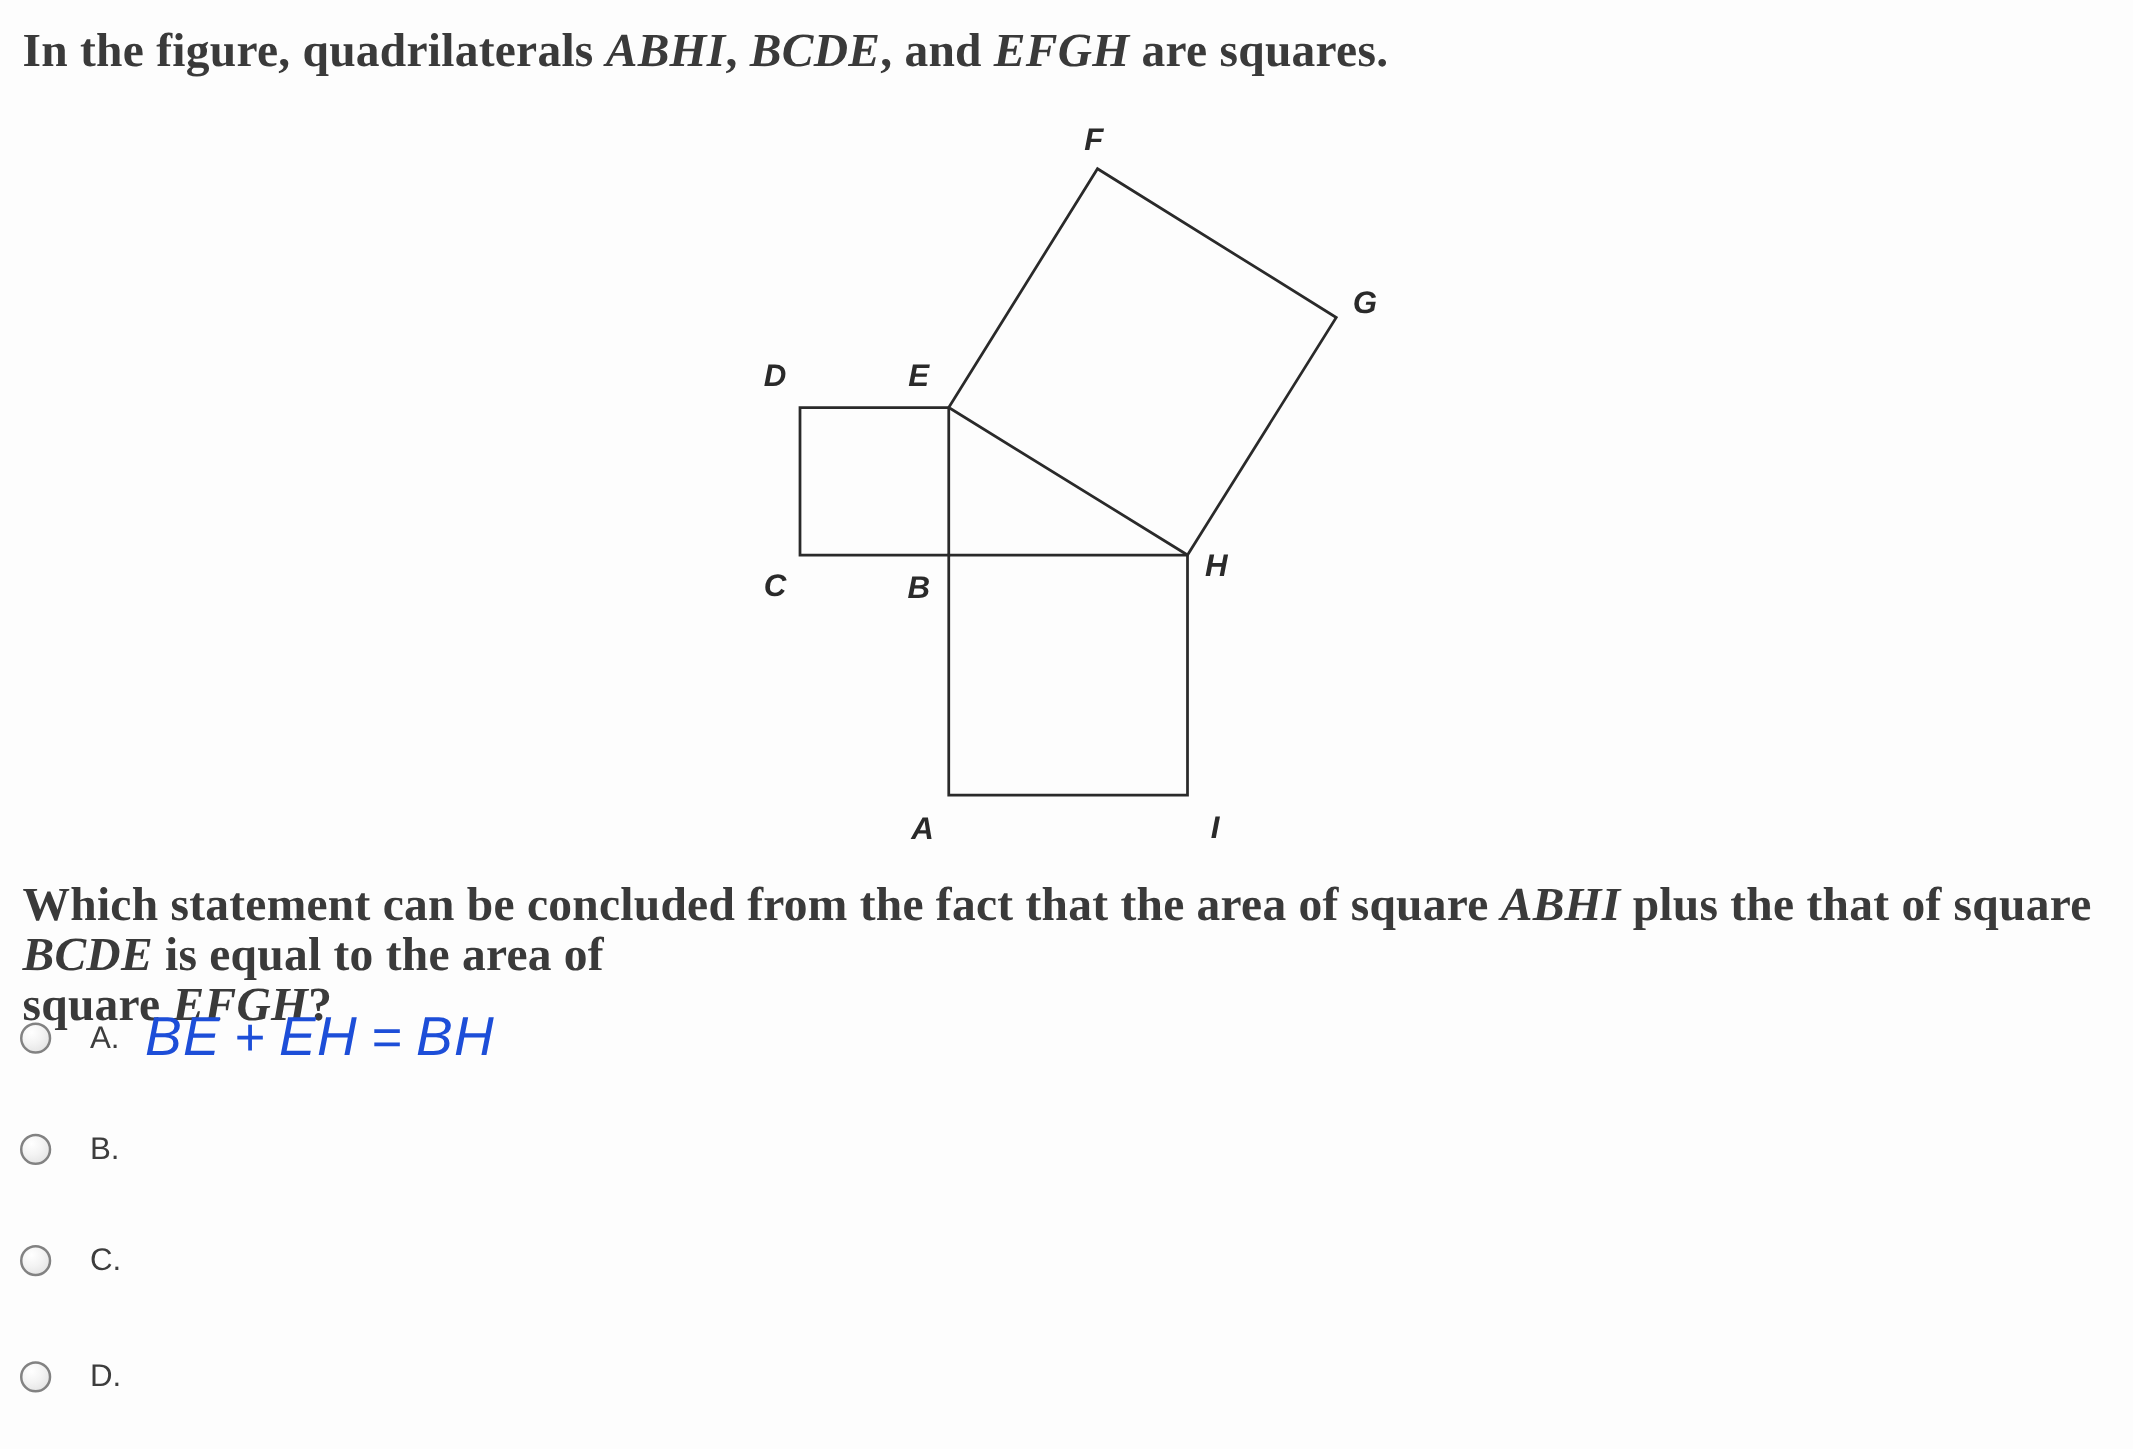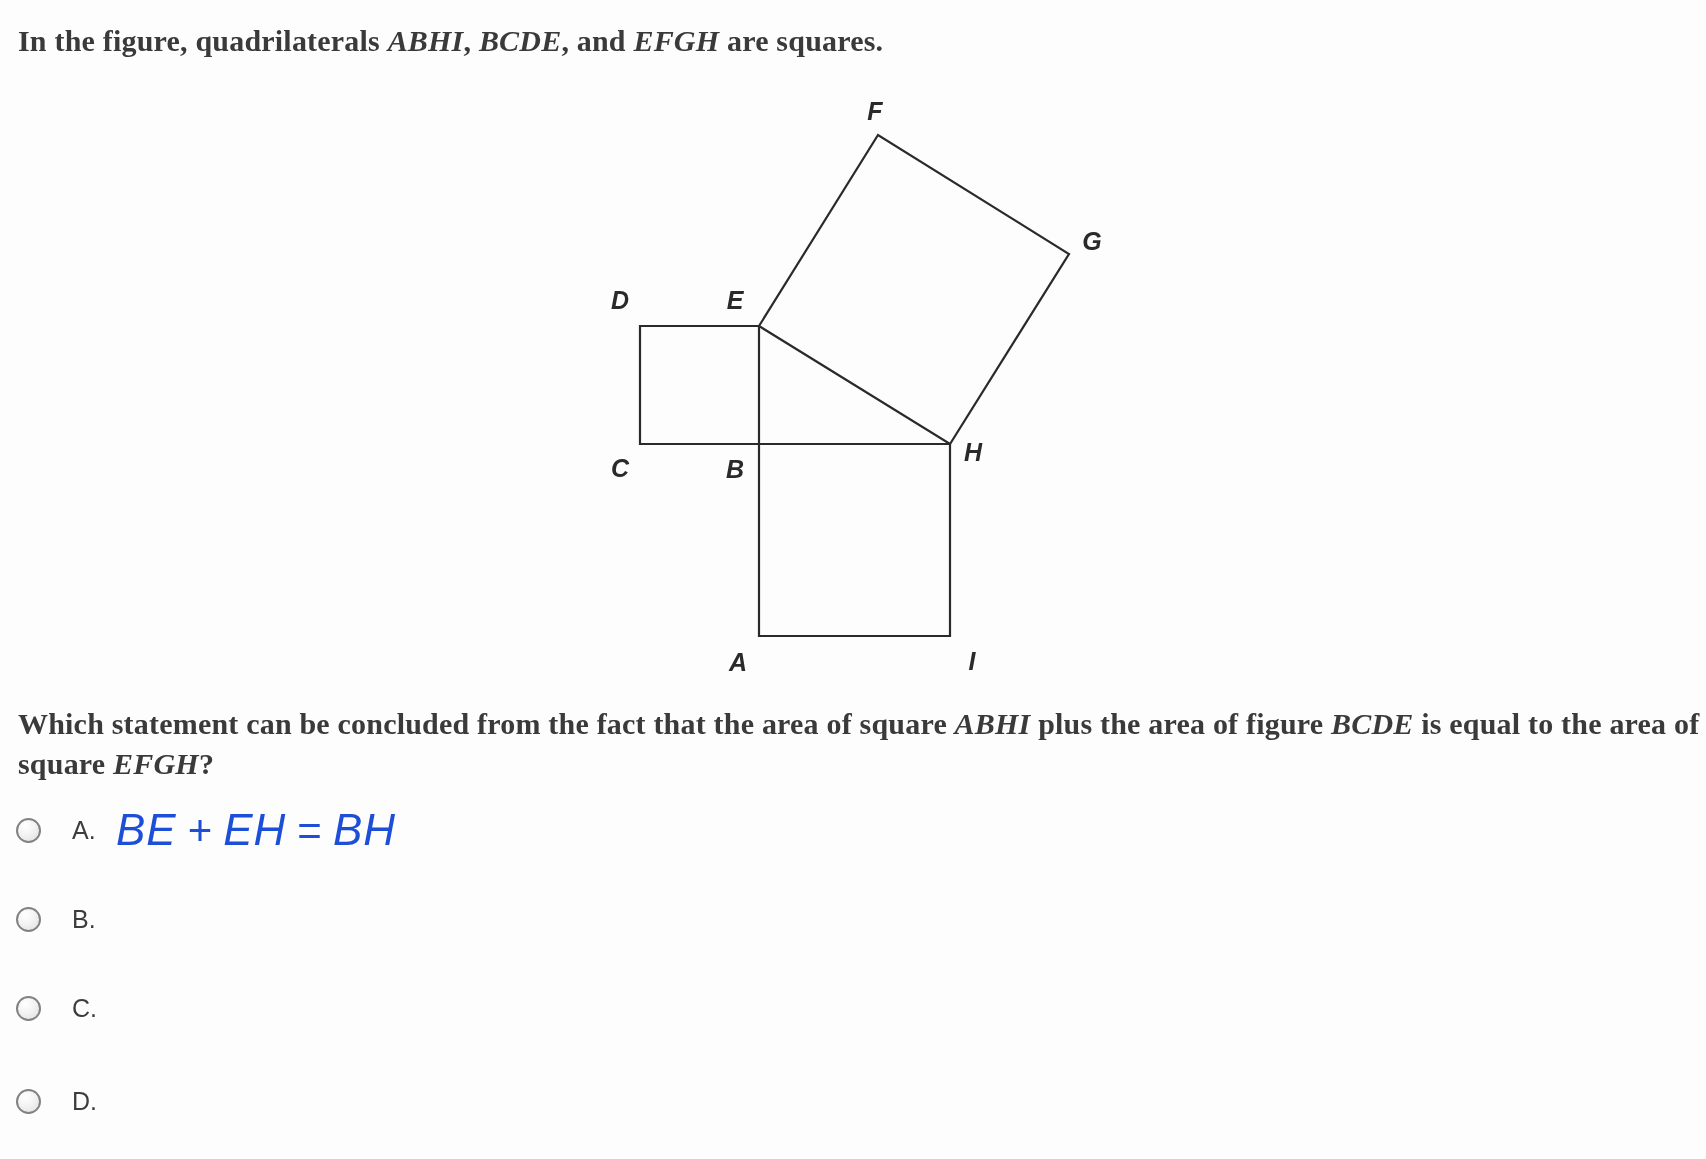--- a/index.html
+++ b/index.html
@@ -11,21 +11,21 @@
     position: relative;
     overflow: hidden;
   }
   .page { position: absolute; left: 0; top: 0; width: 1706px; height: 1159px; }
 
   
   .prose {
     position: absolute;
     font-family: "Liberation Serif", serif;
     font-weight: bold;
-    font-size: 30px;
+    font-size: 38px;
     line-height: 40px;
     color: #3a3a3a;
     letter-spacing: 0.2px;
   }
   .prose .it { font-style: italic; }
   #intro { left: 18px; top: 22px; width: 1600px; line-height: 38px; }
   #question { left: 18px; top: 704px; width: 1685px; }
 
   
   #figure-wrap { position: absolute; left: 560px; top: 90px; width: 620px; height: 600px; }
@@ -103,21 +103,21 @@
         <text x="620" y="309" fill="#2a2a2a">D</text>
         <text x="735" y="309" fill="#2a2a2a">E</text>
         <text x="875" y="120" fill="#2a2a2a">F</text>
         <text x="1092" y="250" fill="#2a2a2a">G</text>
         <text x="973" y="461" fill="#2a2a2a">H</text>
         <text x="972" y="670" fill="#2a2a2a">I</text>
       </svg>
   </div>
 
   <div id="question" class="prose">
-    <div><span>Which statement can be concluded from the fact that the area of square </span><span class="it">ABHI</span><span> plus the area of figure </span><span class="it">BCDE</span><span> is equal to the area of</span></div>
+    <div><span>Which statement can be concluded from the fact that the area of square </span><span class="it">ABHI</span><span> plus the that of square </span><span class="it">BCDE</span><span> is equal to the area of</span></div>
     <div><span>square </span><span class="it">EFGH</span><span>?</span></div>
   </div>
 
   <div id="option-a" class="option-row">
     <span class="radio"></span>
     <span class="opt-letter">A.</span>
     <span class="equation"><span class="eq-var">BE</span><span class="eq-op">+</span><span class="eq-var">EH</span><span class="eq-op">=</span><span class="eq-var">BH</span></span>
   </div>
 
   <div id="option-b" class="option-row">

